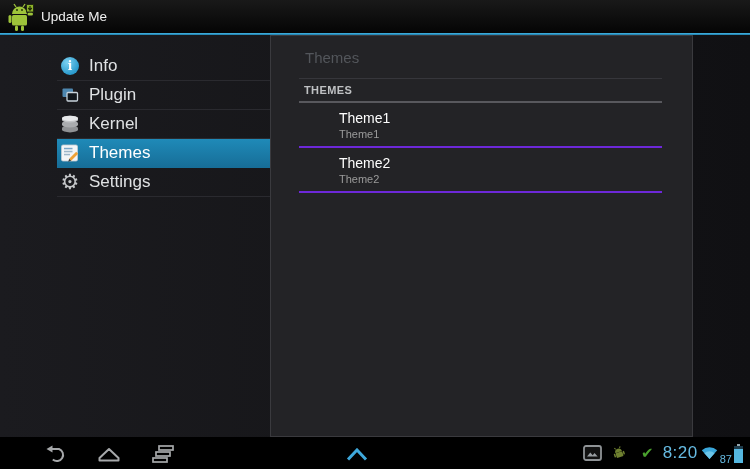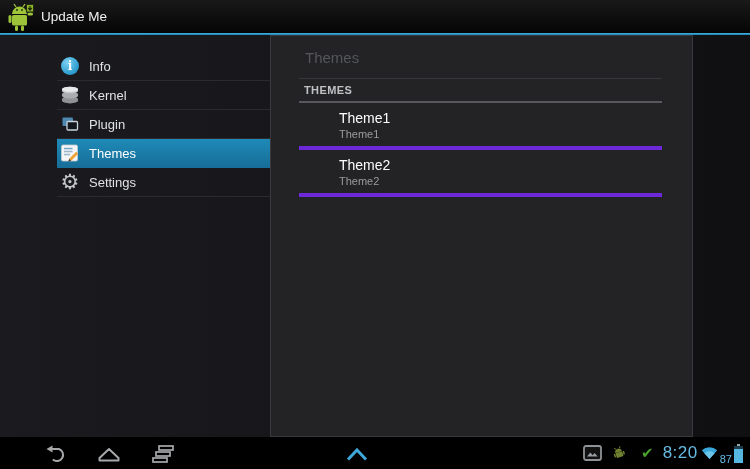--- a/index.html
+++ b/index.html
@@ -16,39 +16,39 @@
 
   
   .main{position:absolute;left:0;top:35px;width:750px;height:402px;
     background:linear-gradient(90deg,#1b1b1f 0%,#161619 50%,#101013 100%);}
 
   
   .sidebar{position:absolute;left:57px;top:17px;width:213px;}
   .side-item{height:28px;display:flex;align-items:center;padding-left:3px;
     border-bottom:1px solid #2a2a2f;cursor:default;}
   .side-item .icn{width:20px;height:20px;margin-right:9px;display:flex;align-items:center;justify-content:center;}
-  .side-item .lbl{color:#dfe1e3;font-size:13px;}
+  .side-item .lbl{color:#dfe1e3;font-size:17px;}
   .side-item.selected{background:linear-gradient(#1f8ab8,#176e98);border-bottom:1px solid #176e98;}
   .side-item.selected .lbl{color:#fff;}
   .info-circle{width:18px;height:18px;border-radius:50%;
     background:radial-gradient(circle at 35% 30%,#7dd2f2,#2b9bcd 70%);
     color:#fff;font-size:12px;font-weight:bold;font-family:"DejaVu Serif",serif;
     display:flex;align-items:center;justify-content:center;line-height:1;}
   .gear-glyph{font-family:"DejaVu Sans",sans-serif;font-size:21px;color:#c4c6c8;line-height:1;}
 
   
   .panel{position:absolute;left:270px;top:0;width:423px;height:402px;box-sizing:border-box;
     background:#232326;border:1px solid #3a3a3e;}
   .panel-title{margin:13px 30px 0 34px;color:#53565b;font-size:15px;line-height:18px;}
   .p-div{height:1px;background:#36363b;margin:11px 30px 0 28px;}
   .section-header{margin:5px 30px 4px 33px;color:#bfc1c3;font-size:11px;font-weight:bold;
     letter-spacing:.4px;line-height:13px;}
   .p-div2{height:2px;background:#58585d;margin:0 30px 0 28px;}
   .theme-list{margin:0 30px 0 28px;}
-  .theme-item{padding:7px 0 5px 40px;border-bottom:4px solid #6d28d9;cursor:default;}
+  .theme-item{padding:7px 0 5px 40px;border-bottom:2px solid #6d28d9;cursor:default;}
   .theme-title{color:#fdfdfd;font-size:14px;line-height:17px;}
   .theme-sub{color:#9b9b9b;font-size:11px;line-height:13px;margin-top:1px;}
 
   
   .nav-bar{position:absolute;left:0;top:437px;width:750px;height:32px;background:#000;}
   .nav-left{position:absolute;left:40px;top:0;height:32px;display:flex;align-items:center;gap:24px;}
   .nav-btn{width:30px;height:32px;display:flex;align-items:center;justify-content:center;}
   .chevron-wrap{position:absolute;left:346px;top:10px;width:22px;height:13px;}
   .tray{position:absolute;right:5px;top:0;height:32px;display:flex;align-items:center;}
   .clock{color:#66bbe3;font-size:17px;letter-spacing:.5px;font-weight:200;margin-right:3px;}
@@ -96,37 +96,37 @@
       <div class="side-item">
         <span class="icn">
           <span class="info-circle">i</span>
         </span>
         <span class="lbl">Info</span>
       </div>
 
       <div class="side-item">
         <span class="icn">
           <svg width="20" height="20" viewBox="0 0 20 20">
+            <rect x="2.5" y="3.5" width="10.5" height="8.5" rx="1" fill="#4e87b0"></rect>
+            <rect x="7" y="7.5" width="10.5" height="8.5" rx="1" fill="#11171d" stroke="#c9d4dc" stroke-width="1.3"></rect>
+          </svg>
+        </span>
+        <span class="lbl">Plugin</span>
+      </div>
+
+      <div class="side-item">
+        <span class="icn">
+          <svg width="20" height="20" viewBox="0 0 20 20">
             <path d="M2 14.2 a8 2.7 0 0 1 16 0 v1.5 a8 2.7 0 0 1 -16 0 z" fill="#909295"></path>
             <path d="M2 9.3 a8 2.7 0 0 1 16 0 v1.5 a8 2.7 0 0 1 -16 0 z" fill="#aaacaf"></path>
             <path d="M2 4.4 a8 2.7 0 0 1 16 0 v1.5 a8 2.7 0 0 1 -16 0 z" fill="#c3c5c8"></path>
             <ellipse cx="10" cy="4.4" rx="8" ry="2.7" fill="#e7e8ea"></ellipse>
           </svg>
         </span>
         <span class="lbl">Kernel</span>
-      </div>
-
-      <div class="side-item">
-        <span class="icn">
-          <svg width="20" height="20" viewBox="0 0 20 20">
-            <rect x="2.5" y="3.5" width="10.5" height="8.5" rx="1" fill="#4e87b0"></rect>
-            <rect x="7" y="7.5" width="10.5" height="8.5" rx="1" fill="#11171d" stroke="#c9d4dc" stroke-width="1.3"></rect>
-          </svg>
-        </span>
-        <span class="lbl">Plugin</span>
       </div>
 
       <div class="side-item selected">
         <span class="icn">
           <svg width="20" height="20" viewBox="0 0 20 20">
             <rect x="1.5" y="2" width="16" height="16" rx="1.5" fill="#f3f5f7" stroke="#c6cdd2" stroke-width="0.8"></rect>
             <rect x="4" y="4.8" width="8.5" height="1.5" fill="#7ba6c6"></rect>
             <rect x="4" y="7.8" width="8.5" height="1.5" fill="#9db6c9"></rect>
             <rect x="4" y="10.8" width="6" height="1.5" fill="#9db6c9"></rect>
             <polygon points="9.2,15.8 16.2,8.8 18.2,10.8 11.2,17.8" fill="#f0a237"></polygon>

